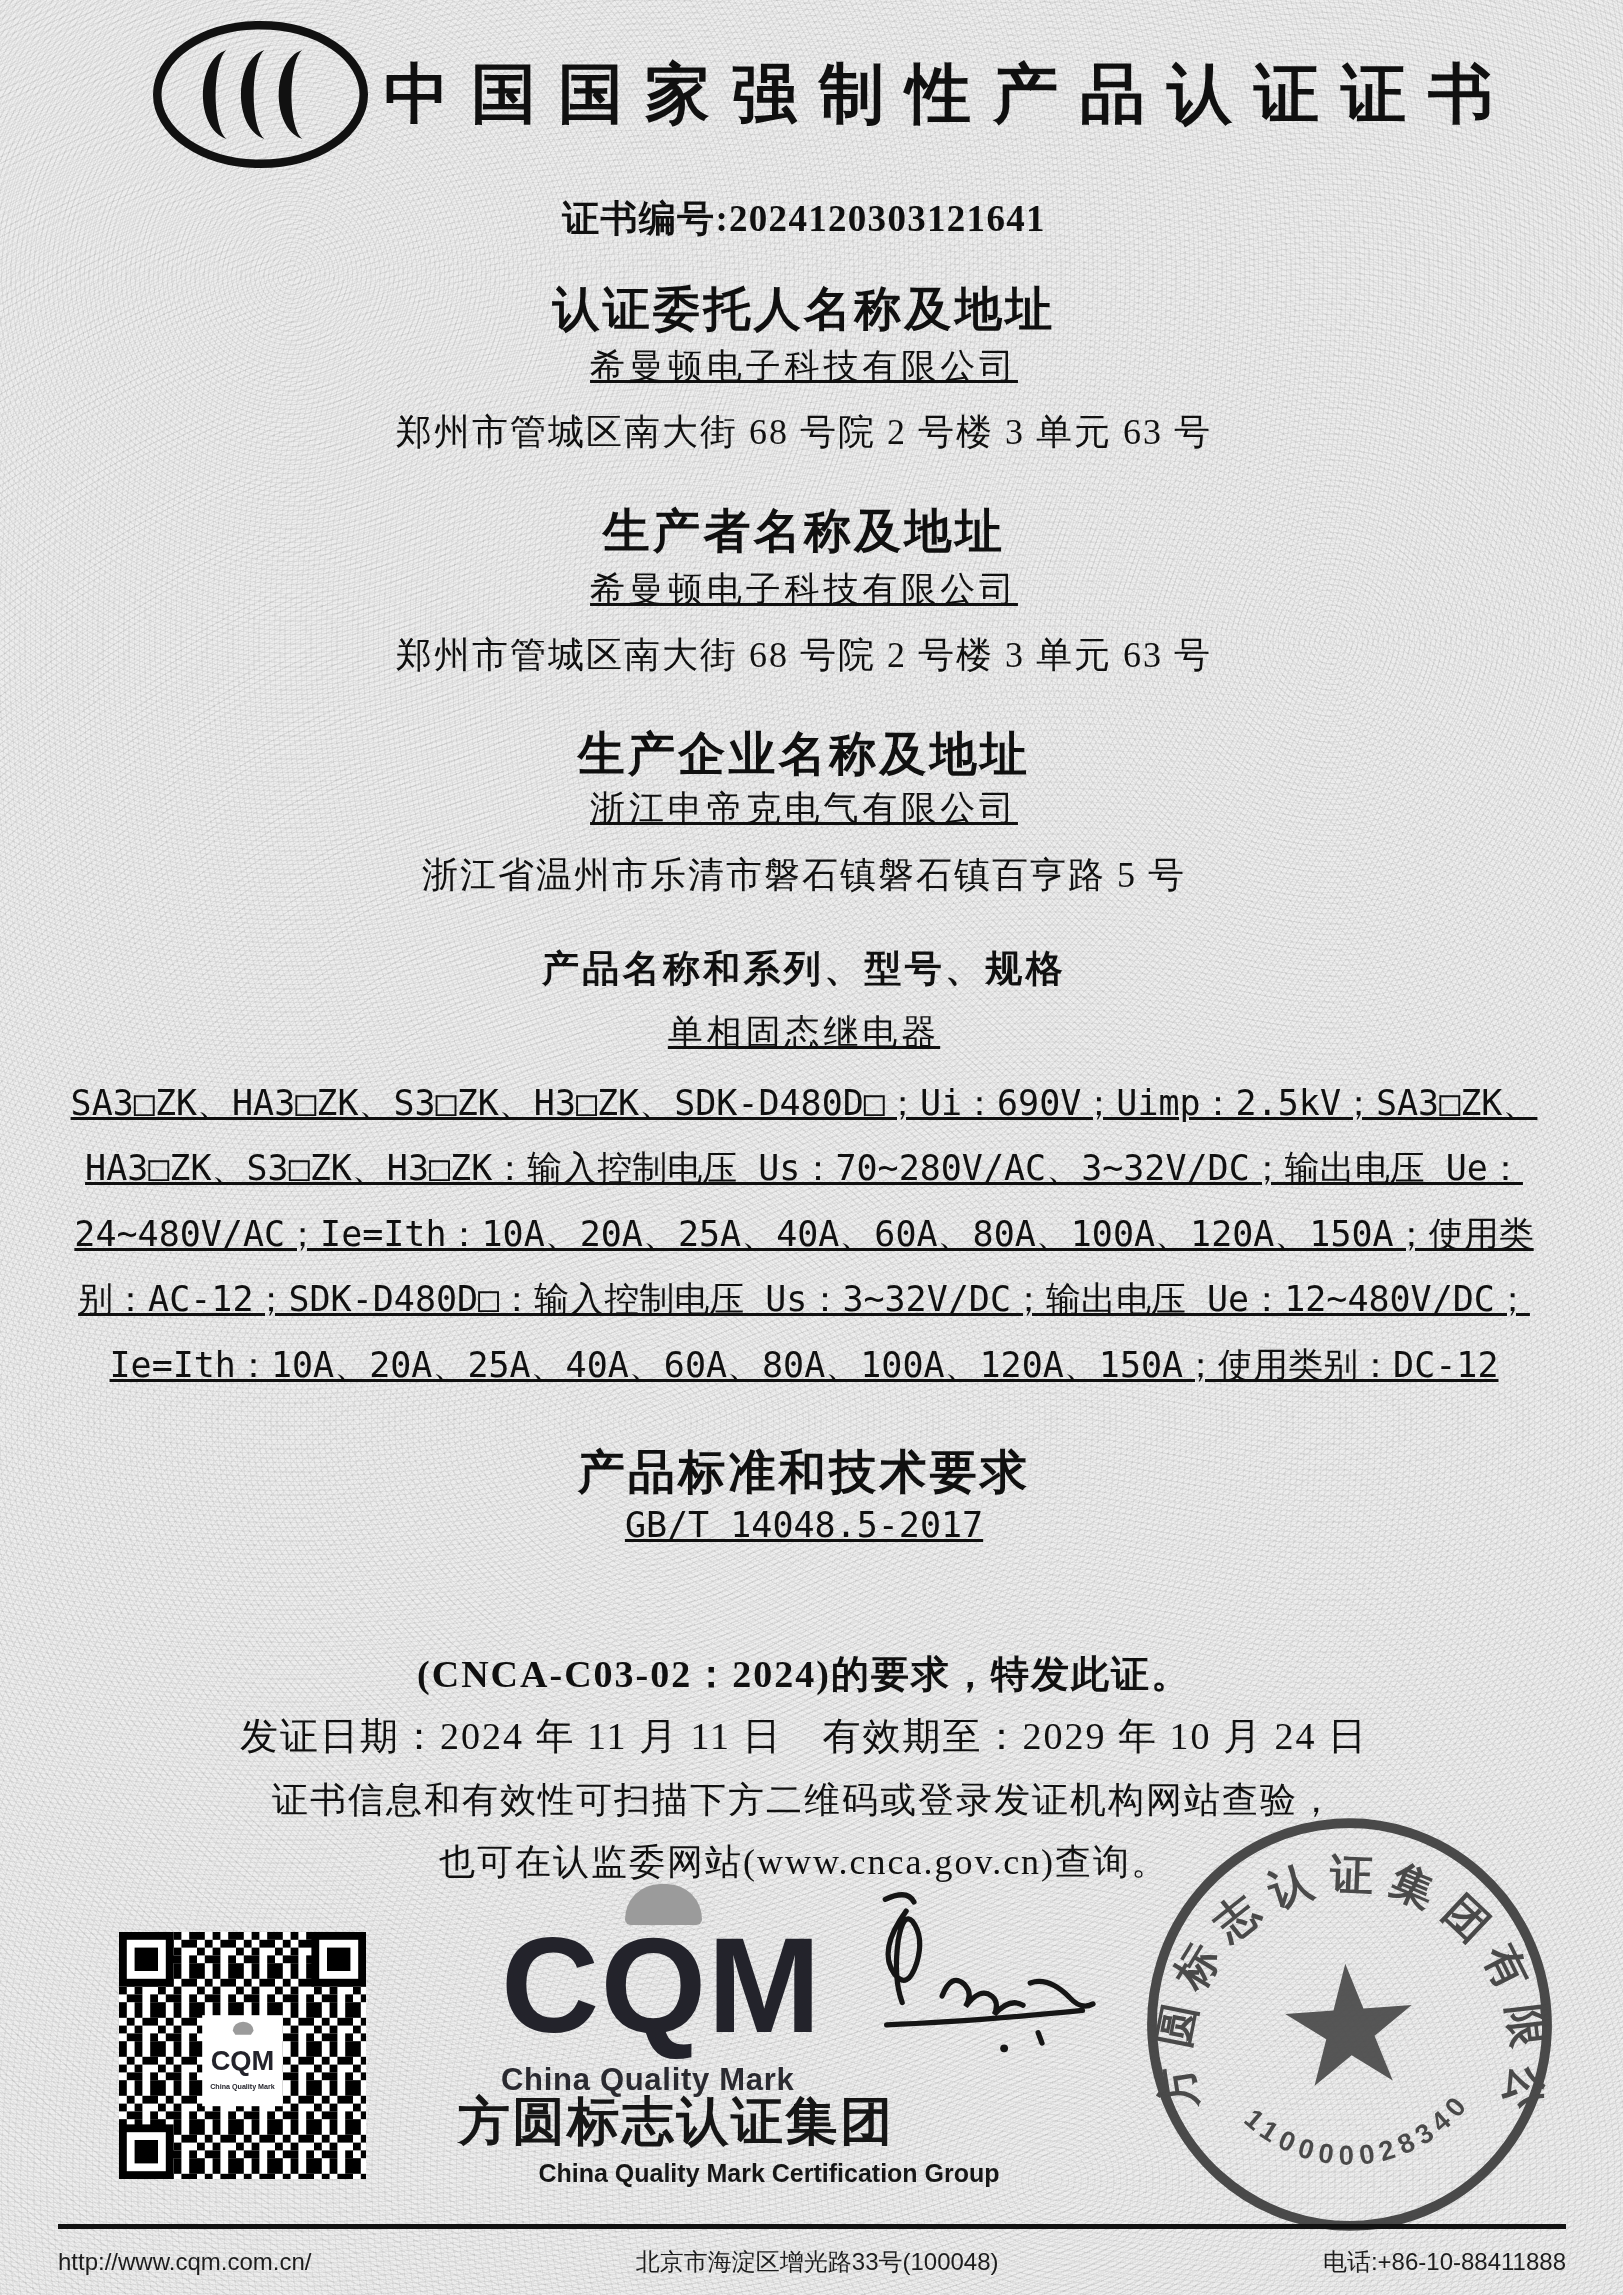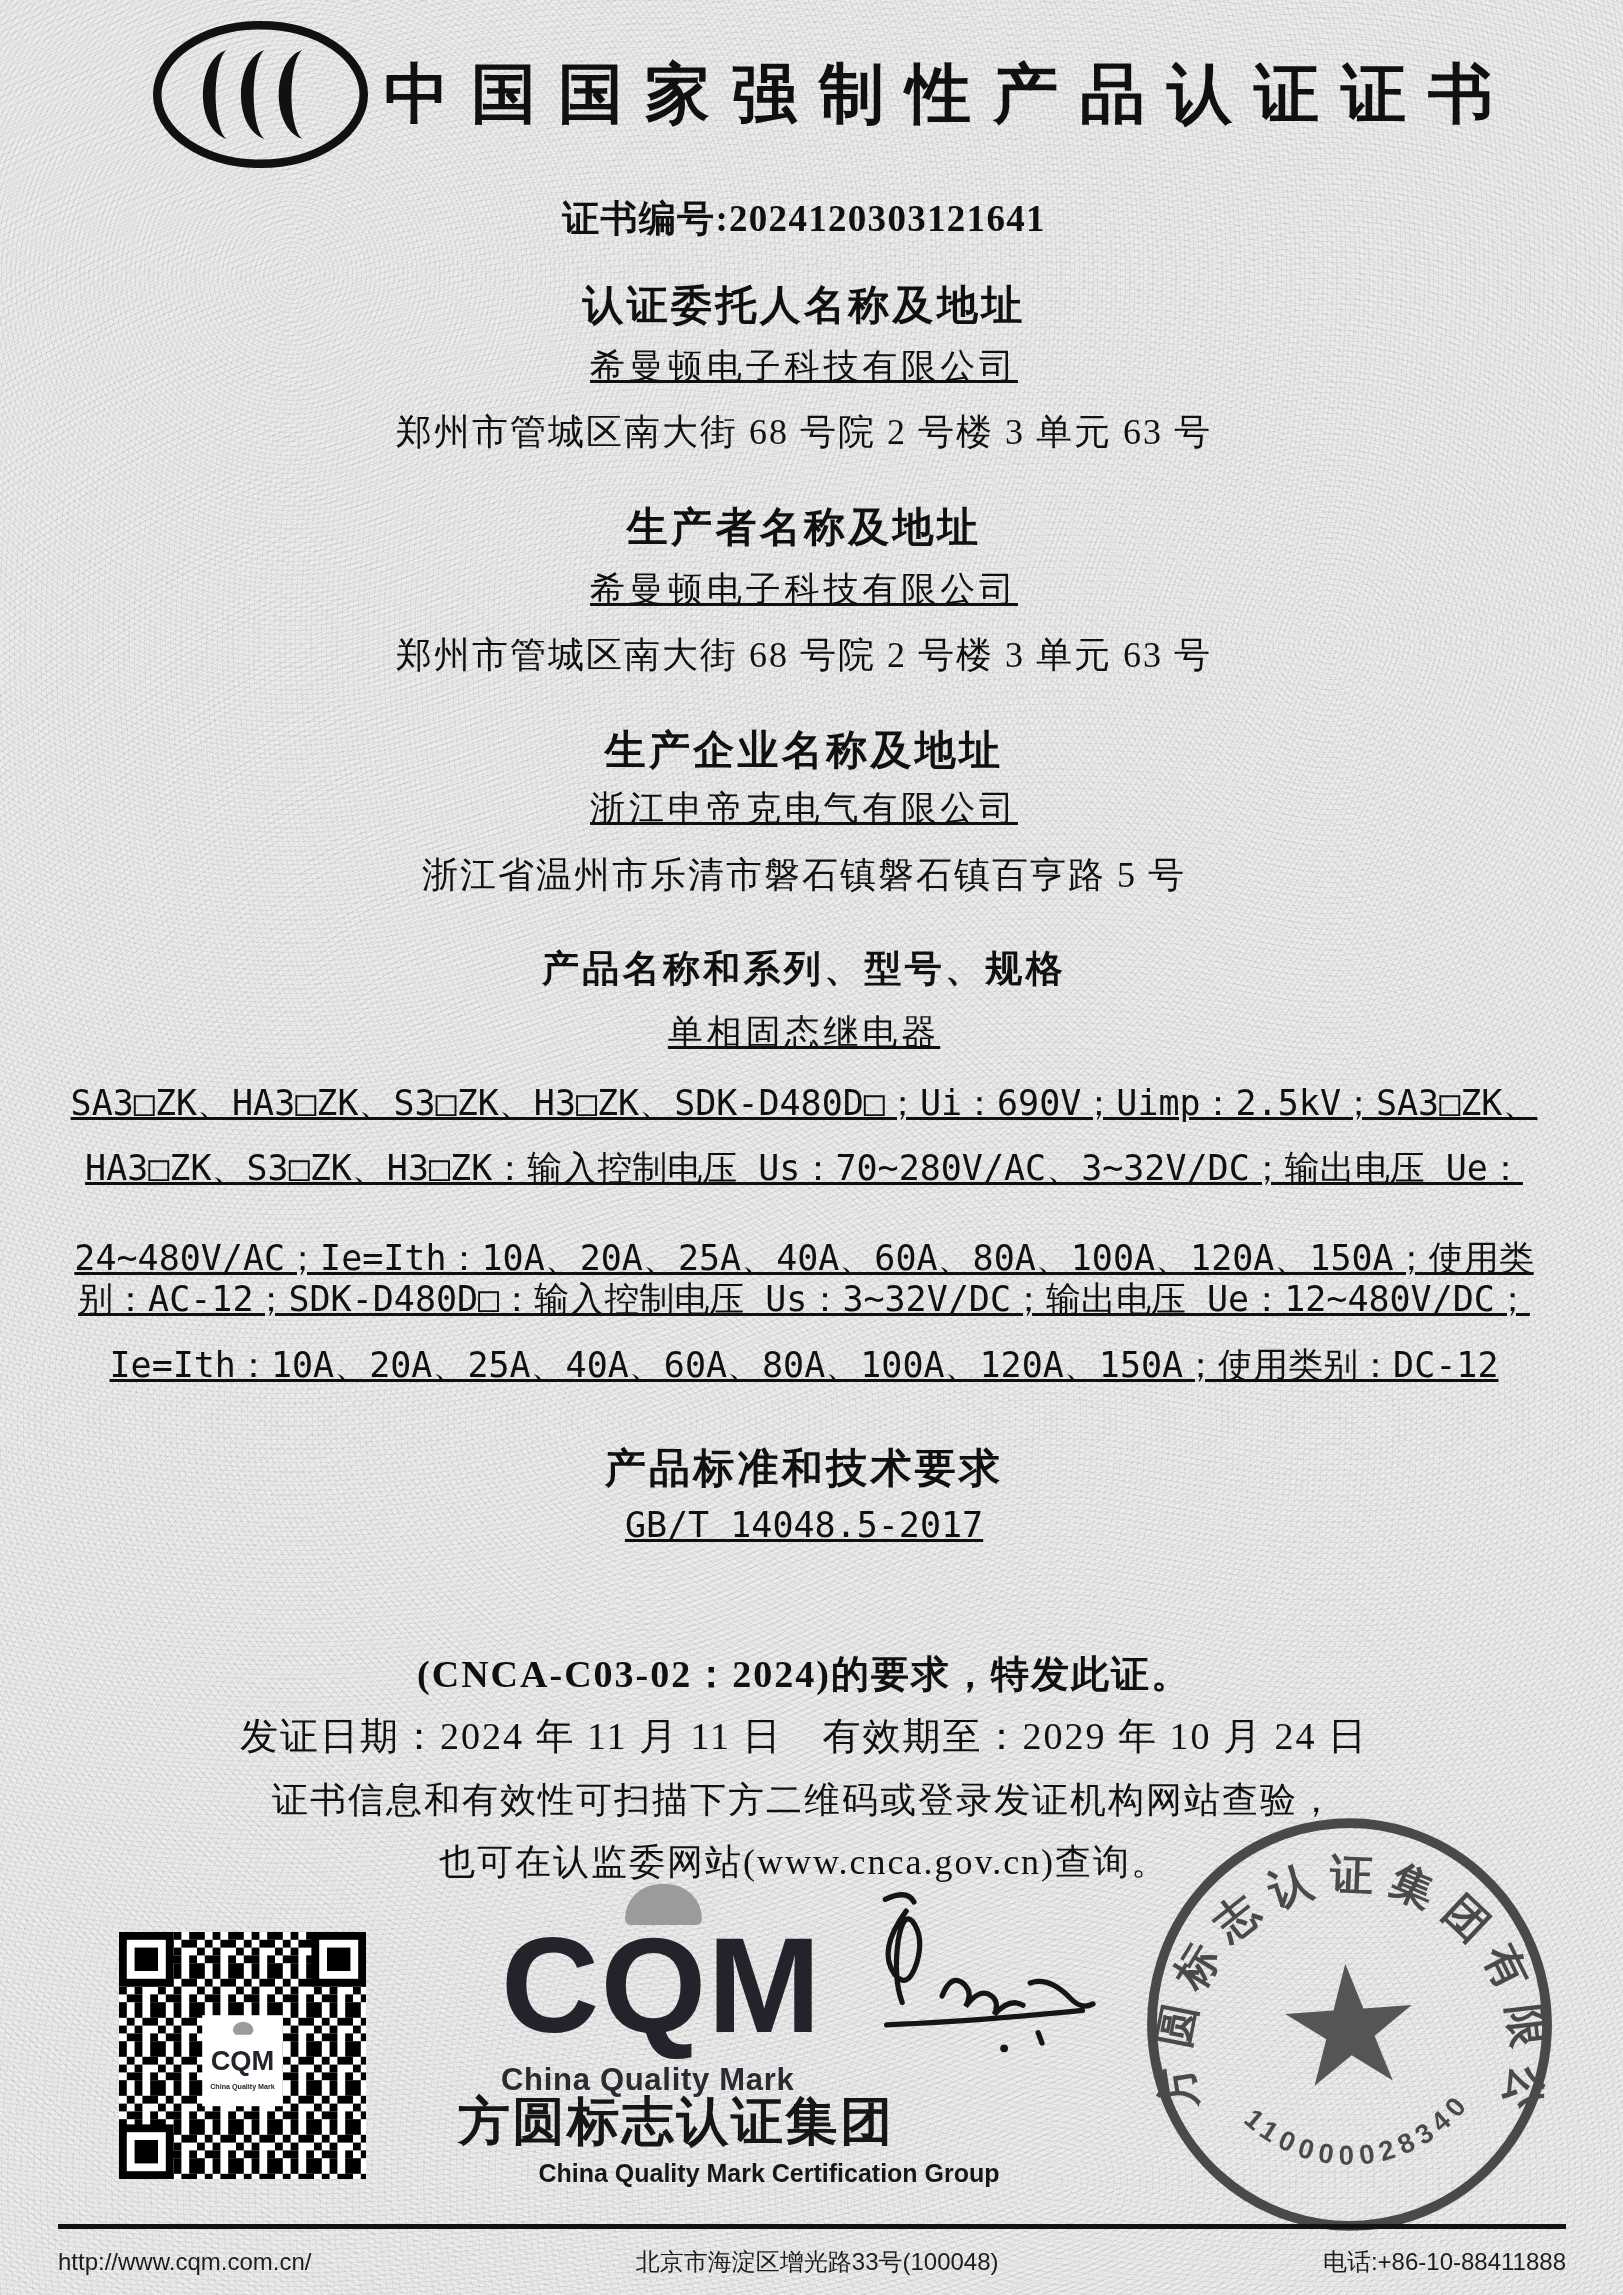--- a/index.html
+++ b/index.html
@@ -18,21 +18,21 @@
       repeating-radial-gradient(circle at 40% 62%, rgba(0,0,0,0.04) 0 1.3px, rgba(255,255,255,0) 1.3px 5.9px),
       repeating-radial-gradient(circle at 65% 95%, rgba(0,0,0,0.04) 0 1.3px, rgba(255,255,255,0) 1.3px 6.5px);
   }
   .abs{ position:absolute; }
   .cline{ position:absolute; left:0; width:1608px; text-align:center; white-space:nowrap; }
   .sans{ font-family:"Liberation Sans","DejaVu Sans",sans-serif; }
 
   .title{ left:367px; width:1165px; top:50px; font-size:65px; letter-spacing:22px; font-weight:bold; position:absolute; text-align:center; white-space:nowrap; }
   .certno{ top:194px; font-size:37px; font-weight:bold; letter-spacing:1.3px; }
 
-  .h-sec{ font-size:41px; font-weight:bold; letter-spacing:3.3px; }
+  .h-sec{ font-size:47px; font-weight:bold; letter-spacing:3.3px; }
   .t-name{ font-size:35px; letter-spacing:3.9px;text-decoration:underline; }
   .t-addr{ font-size:36px; letter-spacing:2px; }
 
   .spec{ font-size:35px; letter-spacing:0px; font-family:"DejaVu Sans Mono","Liberation Mono","DejaVu Sans",monospace; font-weight:500;text-decoration:underline; }
 
   .footer-rule{ left:58px; top:2224px; width:1508px; height:5.2px; background:#111; }
   .footer-row{ left:58px; top:2246px; width:1508px; display:flex; justify-content:space-between; align-items:baseline;
                font-family:"Liberation Sans","DejaVu Sans",sans-serif; font-size:24px; color:#1c1c1c; }
 
   .cqm-block{ left:501px; top:1917px; width:340px; position:absolute; color:#23232b; }
@@ -74,21 +74,21 @@
 
   <div class="cline h-sec" style="top:723px;">生产企业名称及地址</div>
   <div class="cline t-name" style="top:785px;">浙江申帝克电气有限公司</div>
   <div class="cline t-addr" style="top:851px;">浙江省温州市乐清市磐石镇磐石镇百亨路 5 号</div>
 
   <div class="cline t-name" style="top:1009px;">单相固态继电器</div>
   <div class="cline h-sec" style="top:944px; font-size:37px;">产品名称和系列、型号、规格</div>
 
   <div class="cline spec" style="top:1080px;">SA3□ZK、HA3□ZK、S3□ZK、H3□ZK、SDK-D480D□；Ui：690V；Uimp：2.5kV；SA3□ZK、</div>
   <div class="cline spec" style="top:1145px;">HA3□ZK、S3□ZK、H3□ZK：输入控制电压 Us：70~280V/AC、3~32V/DC；输出电压 Ue：</div>
-  <div class="cline spec" style="top:1211px;margin-top:24px;">24~480V/AC；Ie=Ith：10A、20A、25A、40A、60A、80A、100A、120A、150A；使用类</div>
+  <div class="cline spec" style="top:1211px;">24~480V/AC；Ie=Ith：10A、20A、25A、40A、60A、80A、100A、120A、150A；使用类</div>
   <div class="cline spec" style="top:1276px;">别：AC-12；SDK-D480D□：输入控制电压 Us：3~32V/DC；输出电压 Ue：12~480V/DC；</div>
   <div class="cline spec" style="top:1342px;">Ie=Ith：10A、20A、25A、40A、60A、80A、100A、120A、150A；使用类别：DC-12</div>
 
   <div class="cline h-sec" style="top:1441px;">产品标准和技术要求</div>
   <div class="cline spec" style="top:1505px;">GB/T 14048.5-2017</div>
 
   <div class="cline t-addr" style="top:1649px; font-size:38px;font-weight:bold;">(CNCA-C03-02：2024)的要求，特发此证。</div>
 
   <div class="cline t-addr" style="top:1711px; font-size:38px;">发证日期：2024 年 11 月 11 日　有效期至：2029 年 10 月 24 日</div>
 

